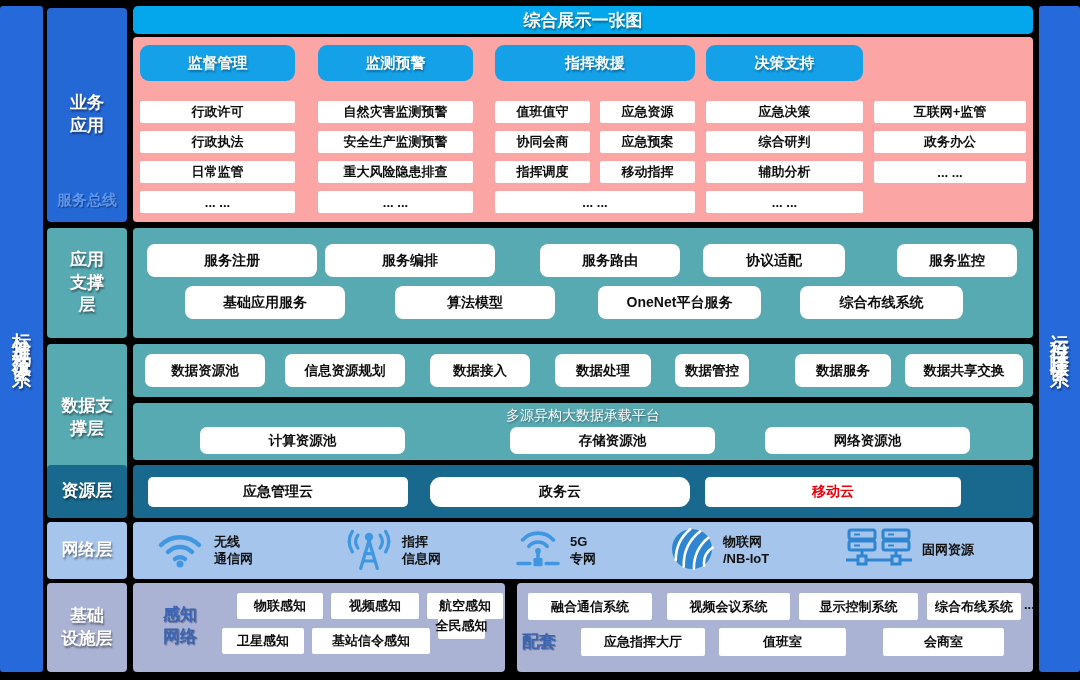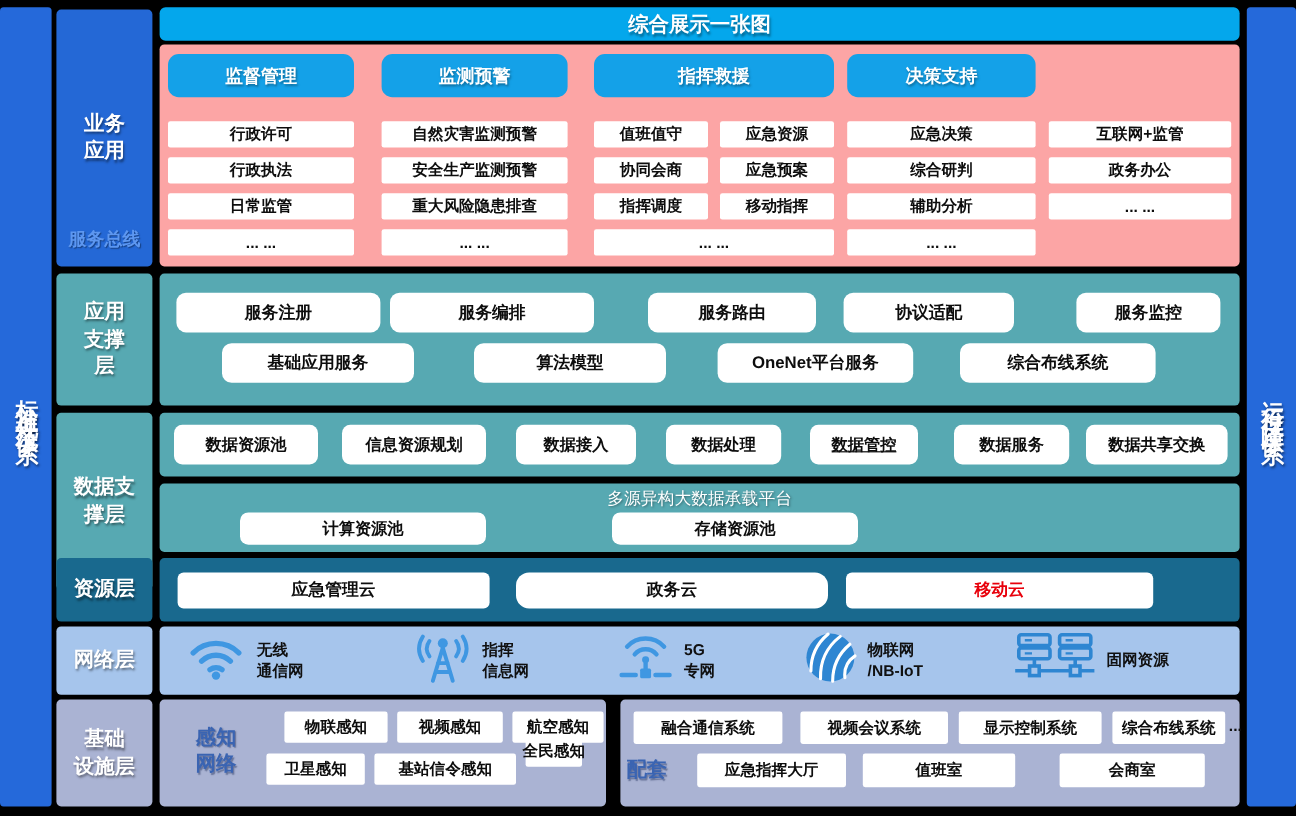--- a/index.html
+++ b/index.html
@@ -133,29 +133,30 @@
     <div class="wbox sbox" style="top:58px;left:262px;width:160px;">算法模型</div>
     <div class="wbox sbox" style="top:58px;left:465px;width:163px;">OneNet平台服务</div>
     <div class="wbox sbox" style="top:58px;left:667px;width:163px;">综合布线系统</div>
   </div>
 
   <div class="panel teal" style="top:344px;height:53px;">
     <div class="wbox dbox" style="top:10px;left:12px;width:120px;">数据资源池</div>
     <div class="wbox dbox" style="top:10px;left:152px;width:120px;">信息资源规划</div>
     <div class="wbox dbox" style="top:10px;left:297px;width:100px;">数据接入</div>
     <div class="wbox dbox" style="top:10px;left:422px;width:96px;">数据处理</div>
-    <div class="wbox dbox" style="top:10px;left:542px;width:90px;text-decoration:underline;">数据管控</div>
+    <div class="wbox dbox" style="top:10px;left:542px;width:74px;">数据管控</div>
     <div class="wbox dbox" style="top:10px;left:662px;width:96px;">数据服务</div>
     <div class="wbox dbox" style="top:10px;left:772px;width:118px;">数据共享交换</div>
   </div>
 
   <div class="panel teal" style="top:403px;height:57px;">
     <div class="ptitle">多源异构大数据承载平台</div>
     <div class="wbox pbox" style="top:24px;left:67px;width:205px;">计算资源池</div>
     <div class="wbox pbox" style="top:24px;left:377px;width:205px;">存储资源池</div>
+    <div class="wbox pbox" style="top:24px;left:632px;width:205px;">网络资源池</div>
   </div>
 
   <div class="panel dteal" style="top:465px;height:53px;">
     <div class="wbox rbox" style="top:12px;left:15px;width:260px;">应急管理云</div>
     <div class="wbox rbox" style="top:12px;left:297px;width:260px;border-radius:11px;">政务云</div>
     <div class="wbox rbox red" style="top:12px;left:572px;width:256px;">移动云</div>
   </div>
 
   <div class="panel lblue" style="top:522px;height:57px;">
     <div class="ngroup" style="left:22px;">

